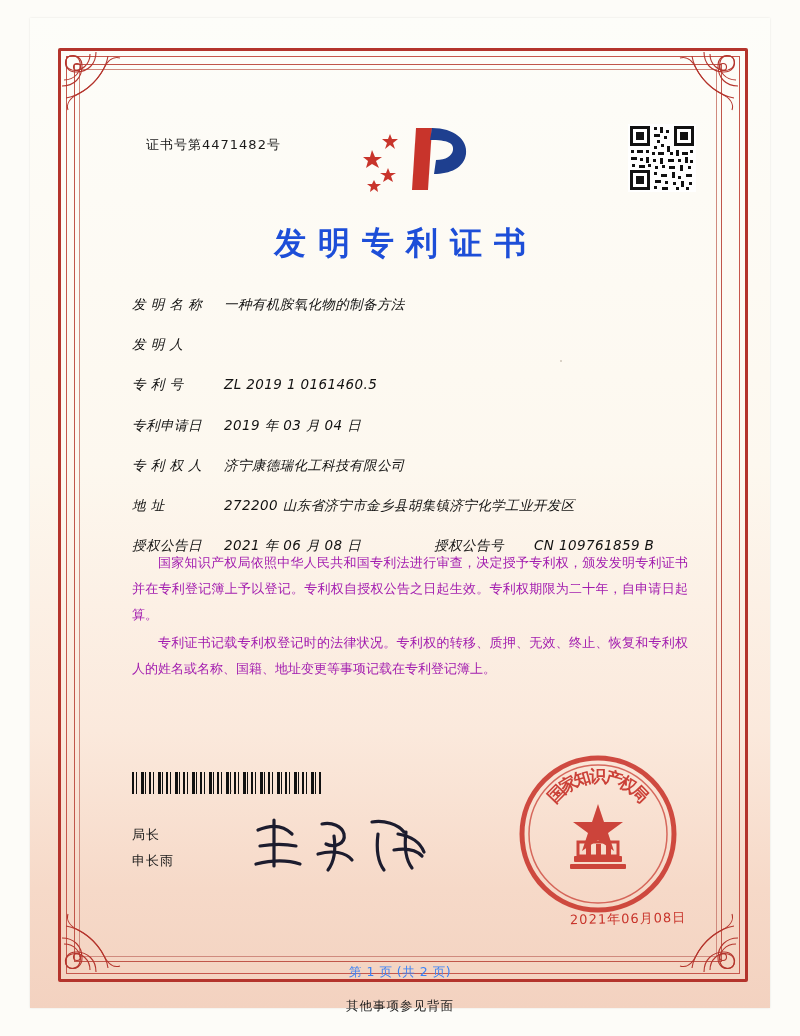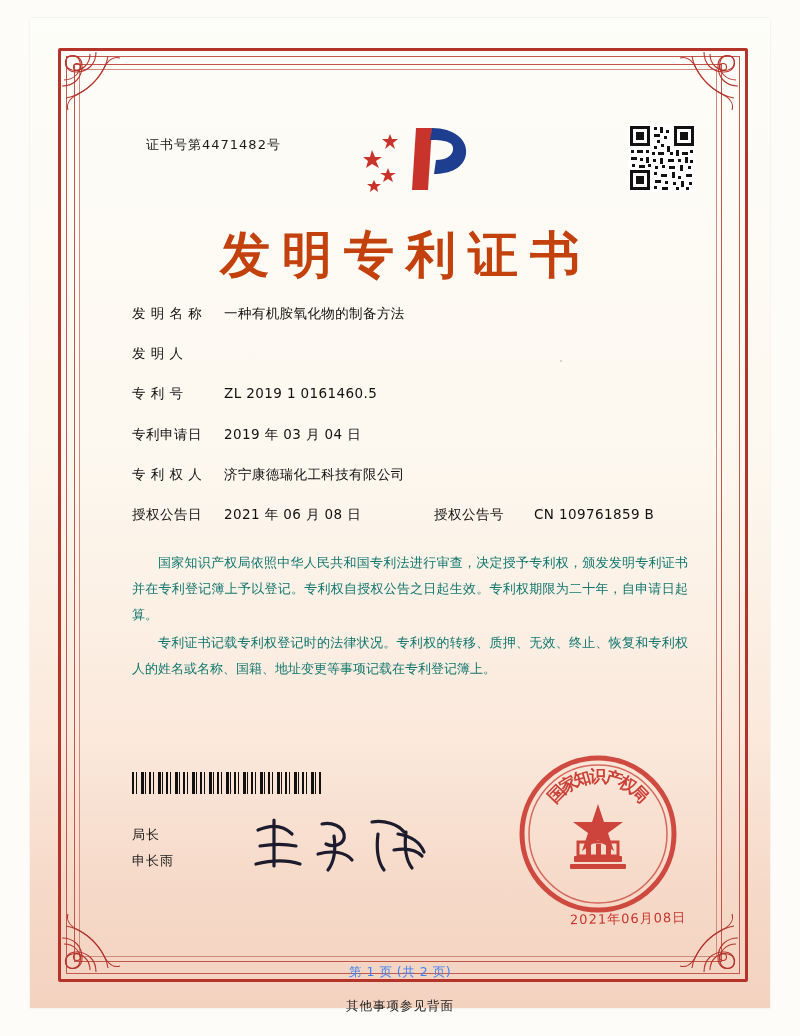--- a/index.html
+++ b/index.html
@@ -115,34 +115,35 @@
     height: 68px;
   }
 
   .title {
     position: absolute;
     left: 0;
     top: 130px;
     width: 608px;
     text-align: center;
     font-family: "DejaVu Serif", "Liberation Serif", serif;
-    font-size: 50px;
+    font-size: 32px;
     font-weight: 700;
     letter-spacing: 12px;
     text-indent: 12px;
-    color: #c2410c;
+    color: #1d4ed8;
   }
 
   .fields {
     position: absolute;
     left: 36px;
-    top: 213px;
+    top: 204px;
     width: 560px;
     font-size: 13.5px;
     line-height: 1.2;
+    font-style: italic;
   }
   .field-row {
     display: flex;
     align-items: baseline;
     margin-bottom: 24px;
   }
   .field-label {
     width: 92px;
     flex: 0 0 92px;
     color: #111;
@@ -167,21 +168,21 @@
   }
 
   .paragraphs {
     position: absolute;
     left: 36px;
     top: 458px;
     width: 556px;
     font-size: 13px;
     line-height: 2.0;
     text-align: justify;
-    color: #0f766e;
+    color: #a21caf;
   }
   .paragraphs p {
     margin: 0 0 2px 0;
     text-indent: 26px;
   }
 
   
   .barcode {
     position: absolute;
     left: 36px;
@@ -419,20 +420,24 @@
       <div class="field-row">
         <div class="field-label">专利申请日</div>
         <div class="field-value">2019 年 03 月 04 日</div>
       </div>
 
       <div class="field-row">
         <div class="field-label">专 利 权 人</div>
         <div class="field-value">济宁康德瑞化工科技有限公司</div>
       </div>
 
+      <div class="field-row">
+        <div class="field-label">地 址</div>
+        <div class="field-value">272200 山东省济宁市金乡县胡集镇济宁化学工业开发区</div>
+      </div>
 
       <div class="field-row two-col">
         <div class="field-label">授权公告日</div>
         <div class="field-value">2021 年 06 月 08 日</div>
         <div class="field-label2">授权公告号</div>
         <div class="field-value2">CN 109761859 B</div>
       </div>
 
     </div>
 

